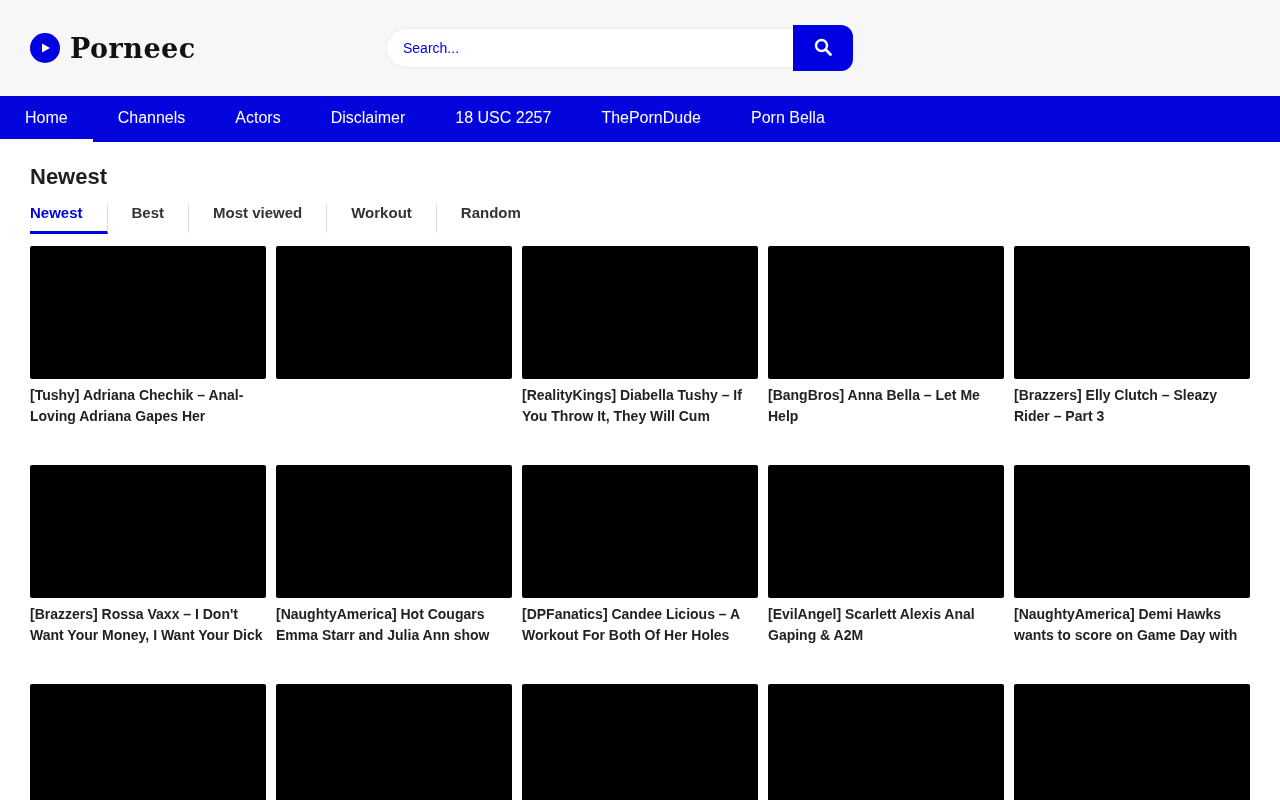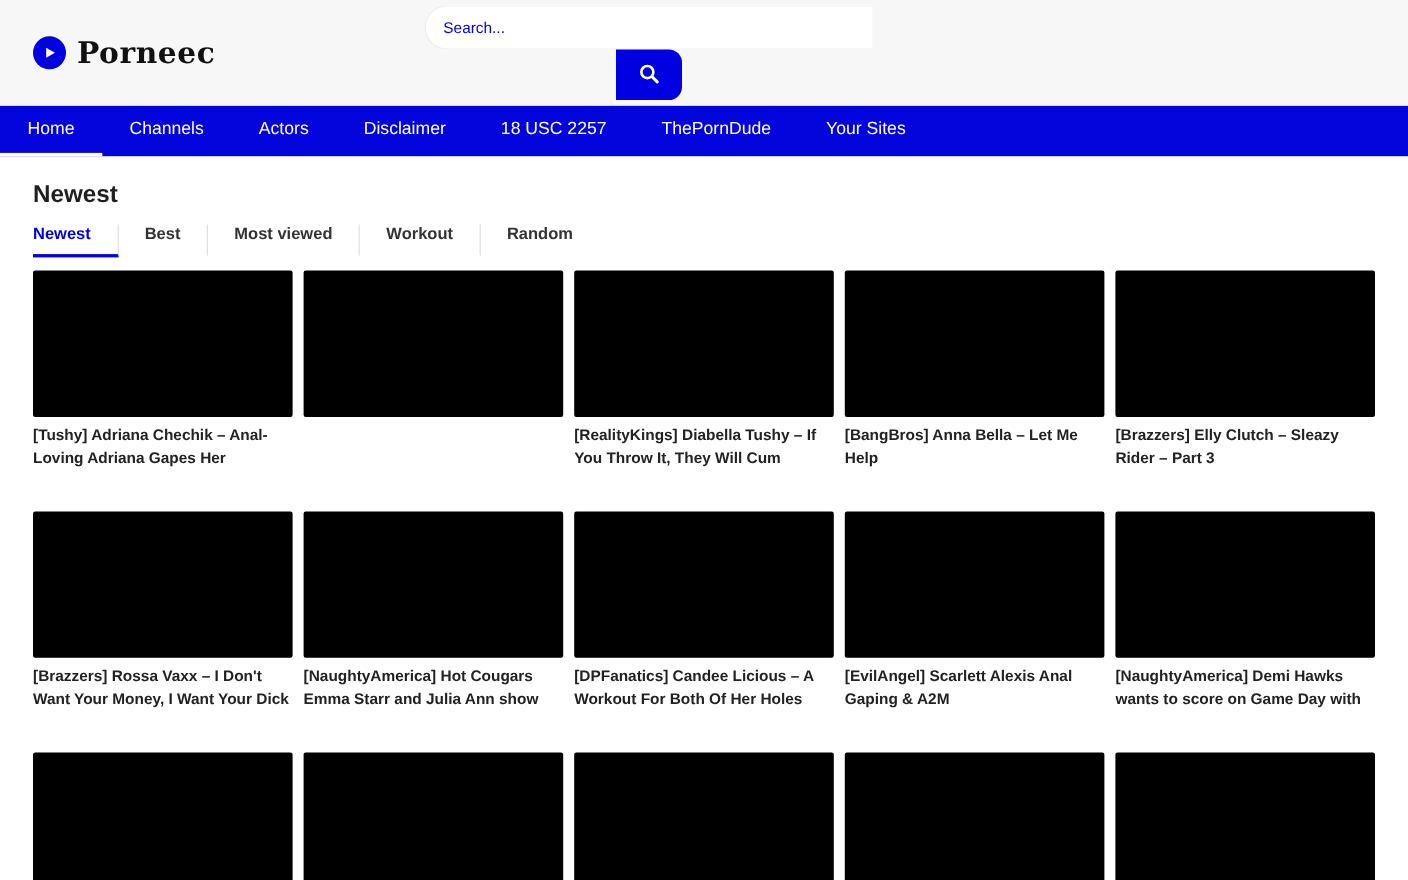--- a/index.html
+++ b/index.html
@@ -41,21 +41,20 @@
     color: #111;
     letter-spacing: 0.5px;
   }
   .search {
     position: absolute;
     left: 386px;
     top: 50%;
     transform: translateY(-50%);
     display: flex;
     align-items: center;
-    flex-direction: column;
   }
   .search input {
     width: 407px;
     height: 40px;
     border: 1px solid #ececec;
     border-right: none;
     background: #ffffff;
     border-radius: 20px 0 0 20px;
     padding: 0 16px;
     font-size: 14px;
@@ -177,21 +176,21 @@
   </form>
 </header>
 
 <nav class="mainnav">
   <a class="active">Home</a>
   <a>Channels</a>
   <a>Actors</a>
   <a>Disclaimer</a>
   <a>18 USC 2257</a>
   <a>ThePornDude</a>
-  <a>Your Sites</a>
+  <a>Porn Bella</a>
 </nav>
 
 <main class="content">
   <h1 class="page-heading">Newest</h1>
 
   <div class="tabs">
     <span class="tab active">Newest</span>
     <span class="tab">Best</span>
     <span class="tab">Most viewed</span>
     <span class="tab">Workout</span>

